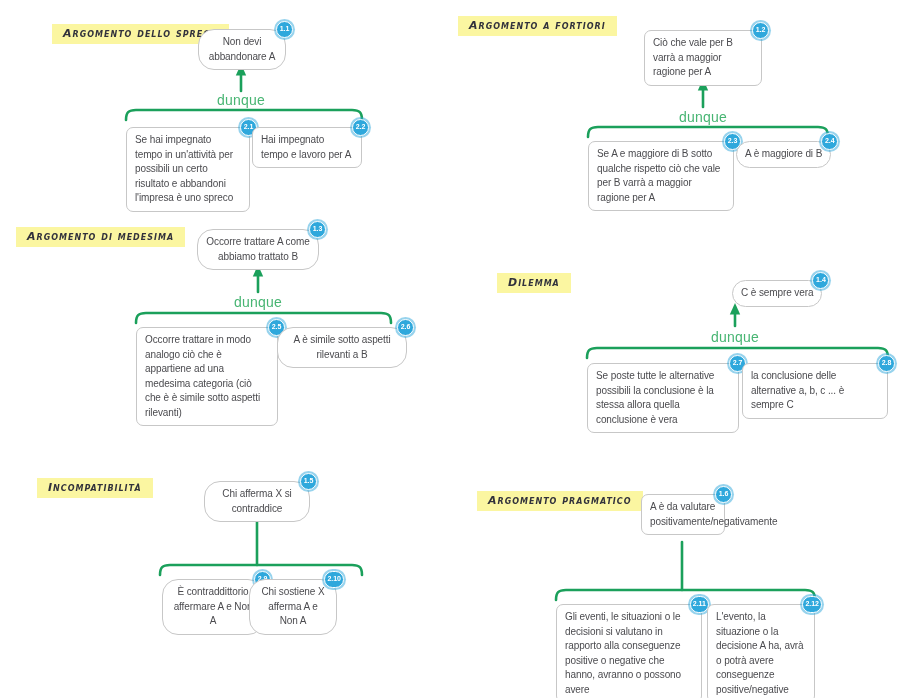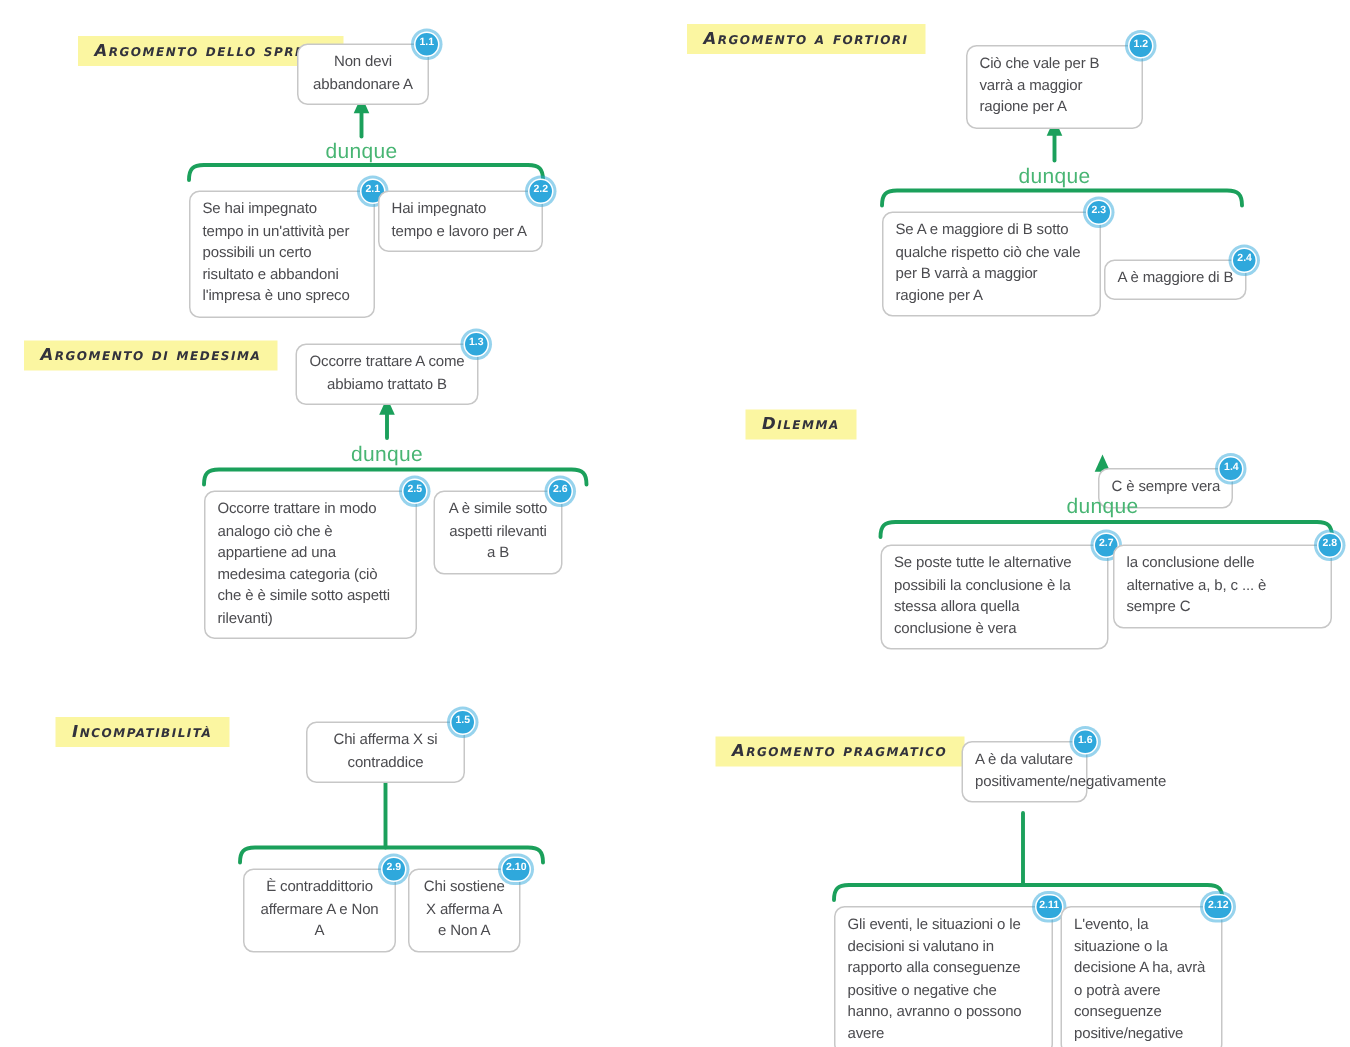--- a/index.html
+++ b/index.html
@@ -17,22 +17,22 @@
   .canvas{position:relative;width:900px;height:698px;background:#fff;}
   .connectors{position:absolute;left:0;top:0;z-index:0;}
   .branch{stroke:var(--connector);stroke-width:2.6;fill:none;stroke-linecap:round;}
   .arrowhead{fill:var(--connector);stroke:none;}
   .node{
     position:absolute;z-index:2;background:#fff;
     border:1px solid var(--box-border);border-radius:7px;
     padding:5px 8px;font-size:10px;line-height:1.45;
     color:var(--box-text);letter-spacing:-0.1px;box-sizing:border-box;
   }
-  .ta-c{text-align:center;}
-  .nowrap{white-space:nowrap;margin-top:32px;}
+  .ta-c{text-align:center;border-radius:16px;}
+  .nowrap{white-space:nowrap;}
   .badge{
     position:absolute;top:-9px;right:-8px;z-index:3;
     min-width:17px;height:17px;padding:0 2px;border-radius:9px;
     background:var(--badge);color:#fff;
     font-size:7px;font-weight:bold;letter-spacing:0;
     display:flex;align-items:center;justify-content:center;
     border:1.5px solid #fff;box-shadow:0 0 0 2px var(--badge-ring);
     box-sizing:border-box;font-family:"Liberation Sans",sans-serif;
   }
   .tag{
@@ -115,21 +115,21 @@
   <div class="tag" style="left:16px;top:227px">Argomento di medesima</div>
   <div class="node ta-c" style="left:197px;top:229px;width:122px">
     <span class="badge">1.3</span>
     <span>Occorre trattare A come abbiamo trattato B</span>
   </div>
   <span class="dunque" style="left:258px;top:294px">dunque</span>
   <div class="node" style="left:136px;top:327px;width:142px">
     <span class="badge">2.5</span>
     <span>Occorre trattare in modo analogo ciò che è appartiene ad una medesima categoria (ciò che è è simile sotto aspetti rilevanti)</span>
   </div>
-  <div class="node ta-c" style="left:289px;top:327px;width:86px">
+  <div class="node ta-c" style="left:277px;top:327px;width:130px">
     <span class="badge">2.6</span>
     <span>A è simile sotto aspetti rilevanti a B</span>
   </div>
 
   <div class="tag" style="left:497px;top:273px">Dilemma</div>
   <div class="node nowrap ta-c" style="left:732px;top:280px">
     <span class="badge">1.4</span>
     <span>C è sempre vera</span>
   </div>
   <span class="dunque" style="left:735px;top:329px">dunque</span>
@@ -144,21 +144,21 @@
 
   <div class="tag" style="left:37px;top:478px">Incompatibilità</div>
   <div class="node ta-c" style="left:204px;top:481px;width:106px">
     <span class="badge">1.5</span>
     <span>Chi afferma X si contraddice</span>
   </div>
   <div class="node ta-c" style="left:162px;top:579px;width:102px">
     <span class="badge">2.9</span>
     <span>È contraddittorio affermare A e Non A</span>
   </div>
-  <div class="node ta-c" style="left:272px;top:579px;width:75px">
+  <div class="node ta-c" style="left:249px;top:579px;width:88px">
     <span class="badge">2.10</span>
     <span>Chi sostiene X afferma A e Non A</span>
   </div>
 
   <div class="tag" style="left:477px;top:491px">Argomento pragmatico</div>
   <div class="node" style="left:641px;top:494px;width:84px">
     <span class="badge">1.6</span>
     <span>A è da valutare positivamente/negativamente</span>
   </div>
   <div class="node" style="left:556px;top:604px;width:146px">

